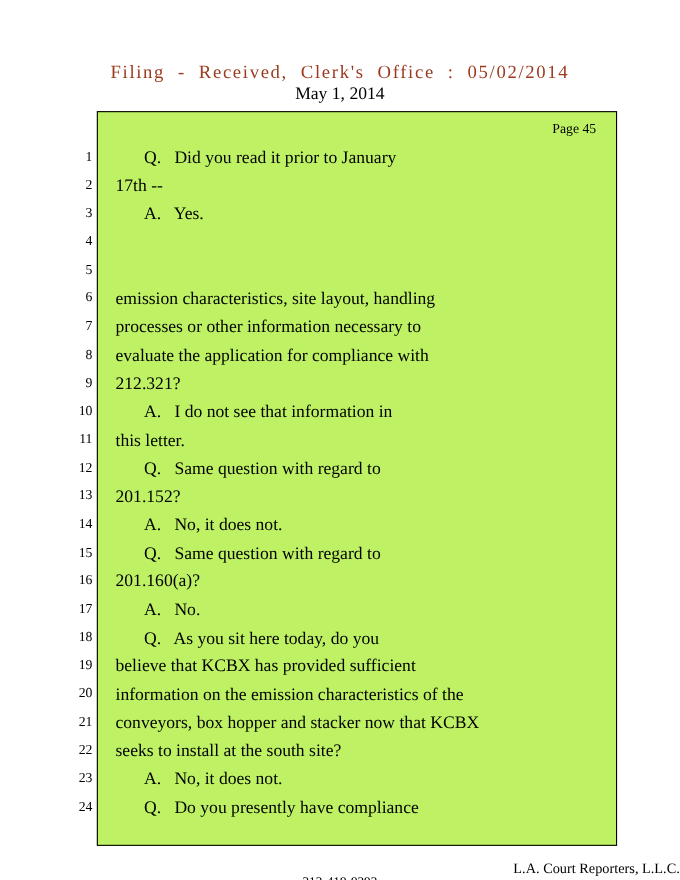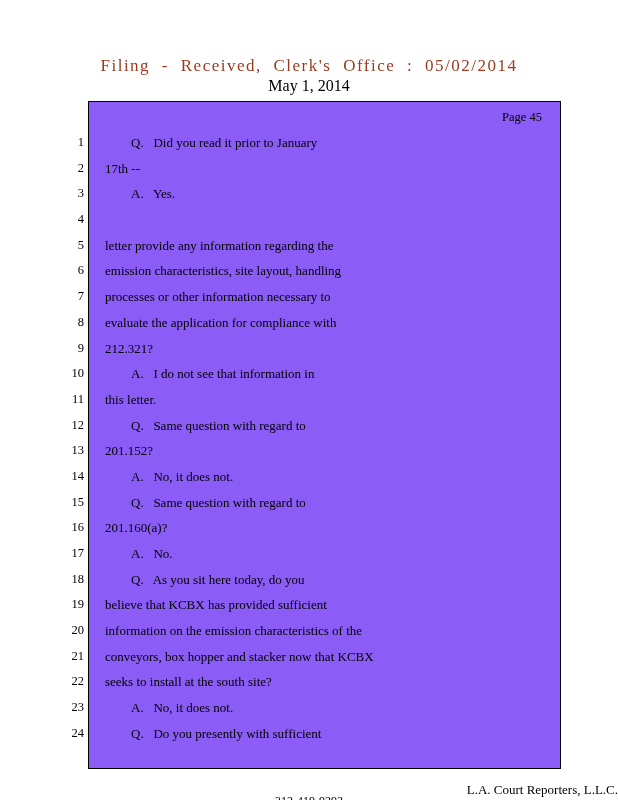--- a/index.html
+++ b/index.html
@@ -26,21 +26,21 @@
     position: absolute;
     top: 33px; left: 0; width: 100%;
     text-align: center;
     font-size: 16px;
   }
   .box {
     position: absolute;
     left: 88px; top: 57px;
     width: 471px; height: 666px;
     border: 1px solid #000;
-    background: #8b5cf6;
+    background: #bef264;
   }
   .pageno {
     position: absolute;
     top: 8px; right: 18px;
     font-size: 12.5px;
   }
   .lines {
     position: absolute;
     left: 56px; top: 91px;
     width: 480px;
@@ -51,21 +51,21 @@
     height: 25.7px;
   }
   .line-no {
     flex: none;
     width: 28px;
     text-align: right;
     font-size: 12.5px;
   }
   .line-text {
     margin-left: 21px;
-    font-size: 13px;
+    font-size: 16px;
     white-space: pre;
   }
   .line-text.indent { padding-left: 26px; }
   .footer-co {
     position: absolute;
     top: 738px; left: 0; width: 100%;
     text-align: right;
     font-size: 13px;
   }
   .footer-ph {
@@ -99,21 +99,20 @@
       </div>
       <div class="line-row">
         <span class="line-no">3</span>
         <span class="line-text indent">A.   Yes.</span>
       </div>
       <div class="line-row">
         <span class="line-no">4</span>
       </div>
       <div class="line-row">
         <span class="line-no">5</span>
-        <span class="line-text">letter provide any information regarding the</span>
       </div>
       <div class="line-row">
         <span class="line-no">6</span>
         <span class="line-text">emission characteristics, site layout, handling</span>
       </div>
       <div class="line-row">
         <span class="line-no">7</span>
         <span class="line-text">processes or other information necessary to</span>
       </div>
       <div class="line-row">
@@ -175,21 +174,21 @@
       <div class="line-row">
         <span class="line-no">22</span>
         <span class="line-text">seeks to install at the south site?</span>
       </div>
       <div class="line-row">
         <span class="line-no">23</span>
         <span class="line-text indent">A.   No, it does not.</span>
       </div>
       <div class="line-row">
         <span class="line-no">24</span>
-        <span class="line-text indent">Q.   Do you presently with sufficient</span>
+        <span class="line-text indent">Q.   Do you presently have compliance</span>
       </div>
     </div>
 
   <div class="footer-co">L.A. Court Reporters, L.L.C.</div>
 
   <div class="footer-ph">312-419-9292</div>
 
 </div>
 
 </body></html>

